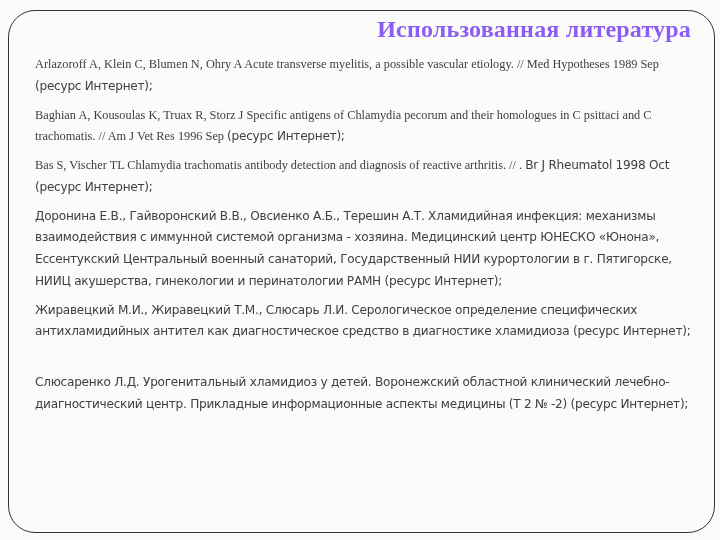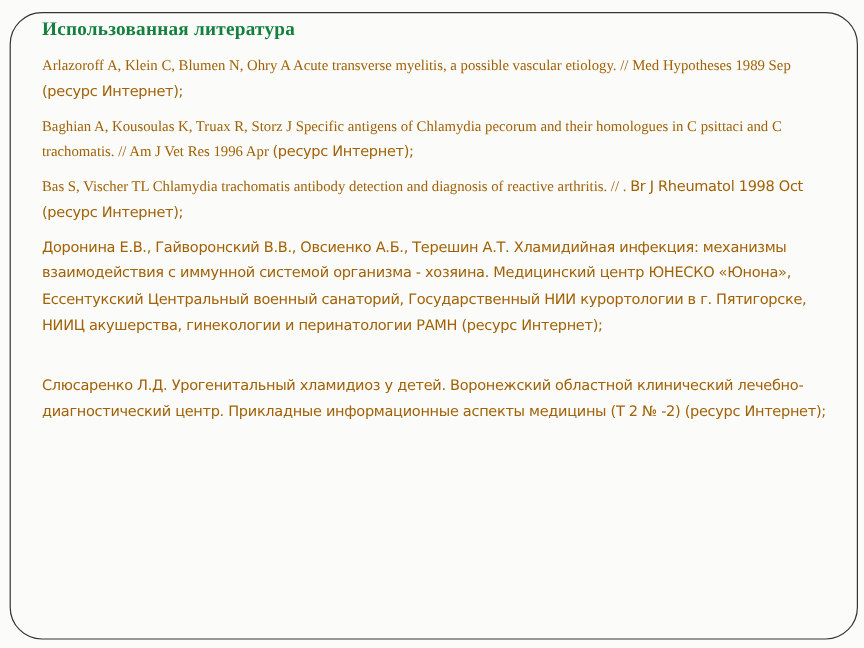--- a/index.html
+++ b/index.html
@@ -29,47 +29,49 @@
   .content {
     position: absolute;
     left: 35px;
     top: 16px;
     width: 656px;
   }
   h1.slide-title {
     margin: 0 0 9px 0;
     font-family: "Liberation Serif", "DejaVu Serif", serif;
     font-weight: 700;
-    font-size: 16px;
+    font-size: 24px;
     letter-spacing: 0.2px;
-    color: #15803d;
+    color: #8b5cf6;
+    text-align: right;
   }
   .entry {
     margin: 0 0 7px 0;
     line-height: 1.36;
-    color: #a16207;
+    color: #404040;
   }
   .latin {
     font-family: "Liberation Serif", "DejaVu Serif", serif;
     font-size: 12.3px;
   }
   .cyr {
     font-family: "DejaVu Sans", "Liberation Sans", sans-serif;
     font-size: 12.1px;
     letter-spacing: -0.25px;
   }
 </style>
 </head>
 <body>
 
 <div class="slide">
   <div class="slide-frame"></div>
   <div class="content">
     <h1 class="slide-title">Использованная литература</h1>
     <div id="bib">
         <p class="entry"><span class="latin">Arlazoroff A, Klein C, Blumen N, Ohry A Acute transverse myelitis, a possible vascular etiology. // Med Hypotheses 1989 Sep </span><span class="cyr">(ресурс Интернет);</span></p>
-        <p class="entry"><span class="latin">Baghian A, Kousoulas K, Truax R, Storz J Specific antigens of Chlamydia pecorum and their homologues in C psittaci and C trachomatis. // Am J Vet Res 1996 Apr </span><span class="cyr">(ресурс Интернет);</span></p>
+        <p class="entry"><span class="latin">Baghian A, Kousoulas K, Truax R, Storz J Specific antigens of Chlamydia pecorum and their homologues in C psittaci and C trachomatis. // Am J Vet Res 1996 Sep </span><span class="cyr">(ресурс Интернет);</span></p>
         <p class="entry"><span class="latin">Bas S, Vischer TL Chlamydia trachomatis antibody detection and diagnosis of reactive arthritis. // . </span><span class="cyr">Br J Rheumatol 1998 Oct (ресурс Интернет);</span></p>
         <p class="entry"><span class="cyr">Доронина Е.В., Гайворонский В.В., Овсиенко А.Б., Терешин А.Т. Хламидийная инфекция: механизмы взаимодействия с иммунной системой организма - хозяина. Медицинский центр ЮНЕСКО «Юнона», Ессентукский Центральный военный санаторий, Государственный НИИ курортологии в г. Пятигорске, НИИЦ акушерства, гинекологии и перинатологии РАМН (ресурс Интернет);</span></p>
+        <p class="entry"><span class="cyr">Жиравецкий М.И., Жиравецкий Т.М., Слюсарь Л.И. Серологическое определение специфических антихламидийных антител как диагностическое средство в диагностике хламидиоза (ресурс Интернет);</span></p>
         <p class="entry"><br><span class="cyr">Слюсаренко Л.Д. Урогенитальный хламидиоз у детей. Воронежский областной клинический лечебно-диагностический центр. Прикладные информационные аспекты медицины (Т 2 № -2) (ресурс Интернет);</span></p>
       </div>
   </div>
 </div>
 
 </body></html>

